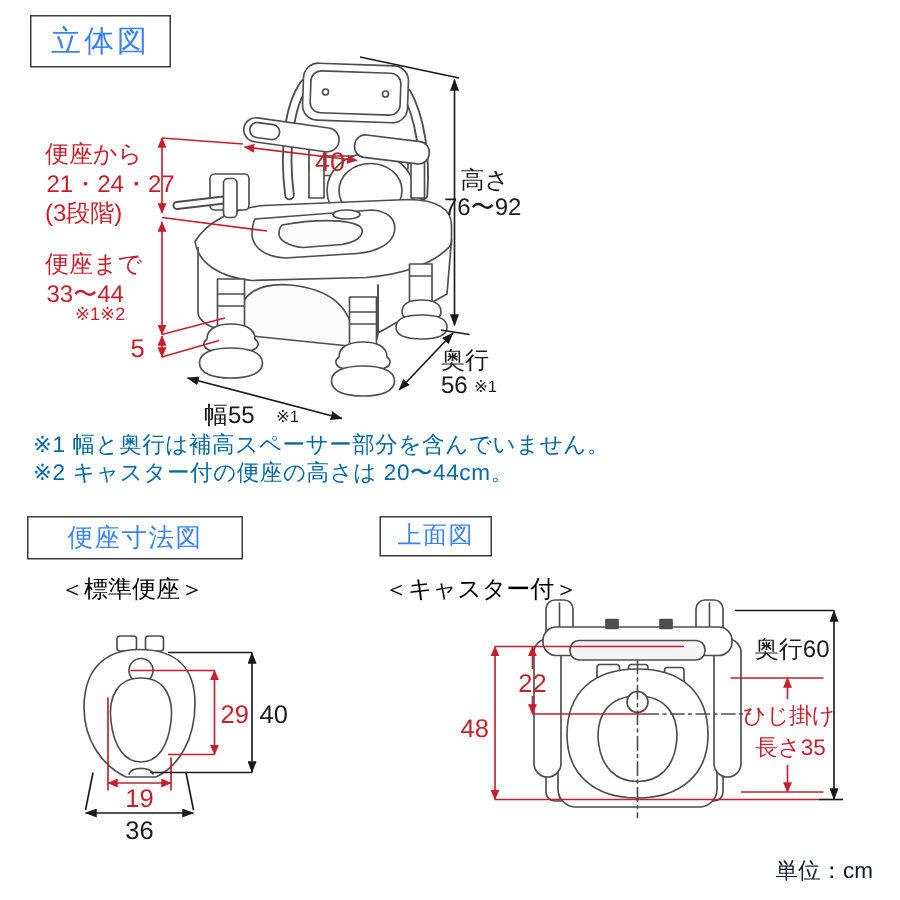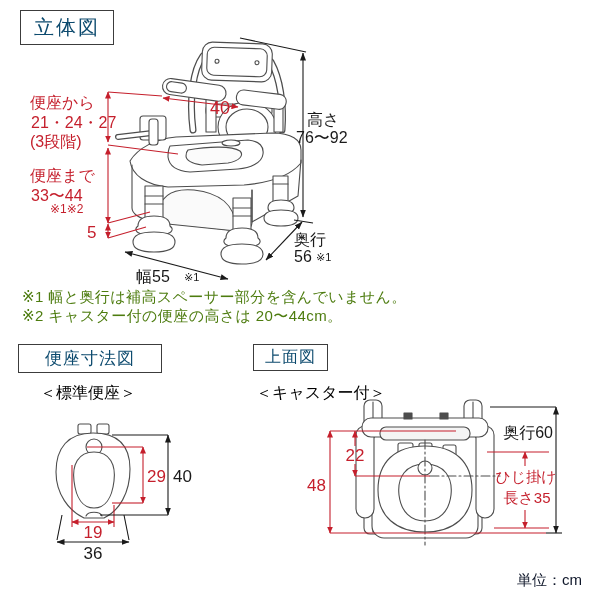--- a/index.html
+++ b/index.html
@@ -1,28 +1,28 @@
 <!DOCTYPE html>
 <html><head>
 <meta charset="utf-8">
 <style>
   html,body{margin:0;padding:0;background:#fff;}
   .canvas{position:relative;width:600px;height:600px;background:#fff;overflow:hidden;
           font-family:"Liberation Sans","DejaVu Sans",sans-serif;color:#1a1a1a;}
   .art{position:absolute;left:0;top:0;}
-  .box-title{position:absolute;border:1.5px solid #3c3c3c;background:#fff;color:#0c4a6e;
+  .box-title{position:absolute;border:1.5px solid #3c3c3c;background:#fff;color:#3b82f6;
              display:inline-block;white-space:nowrap;}
   .box-title.big{left:20px;top:10px;font-size:20px;padding:3px 13px;letter-spacing:2px;}
   .box-title.seat{left:18px;top:344px;font-size:17px;padding:2px 26px;letter-spacing:1px;}
   .box-title.top{left:253px;top:344px;font-size:16px;padding:2px 11px;letter-spacing:1px;}
   .subtitle{position:absolute;font-size:16px;color:#000000;white-space:nowrap;}
   .subtitle.seat{left:40px;top:383px;}
   .subtitle.topv{left:256px;top:383px;}
   .footnotes{position:absolute;left:22px;top:287px;font-size:15px;line-height:19px;
-             letter-spacing:0.4px;color:#4d7c0f;}
+             letter-spacing:0.4px;color:#0369a1;}
   .unit{position:absolute;left:517px;top:571px;font-size:15px;color:#0f172a;}
   text{font-family:"Liberation Sans","DejaVu Sans",sans-serif;}
   .t-red{fill:#c51f2c;}
   .t-blk{fill:#1a1a1a;}
 </style>
 </head>
 <body>
 
 <div class="canvas">
 

